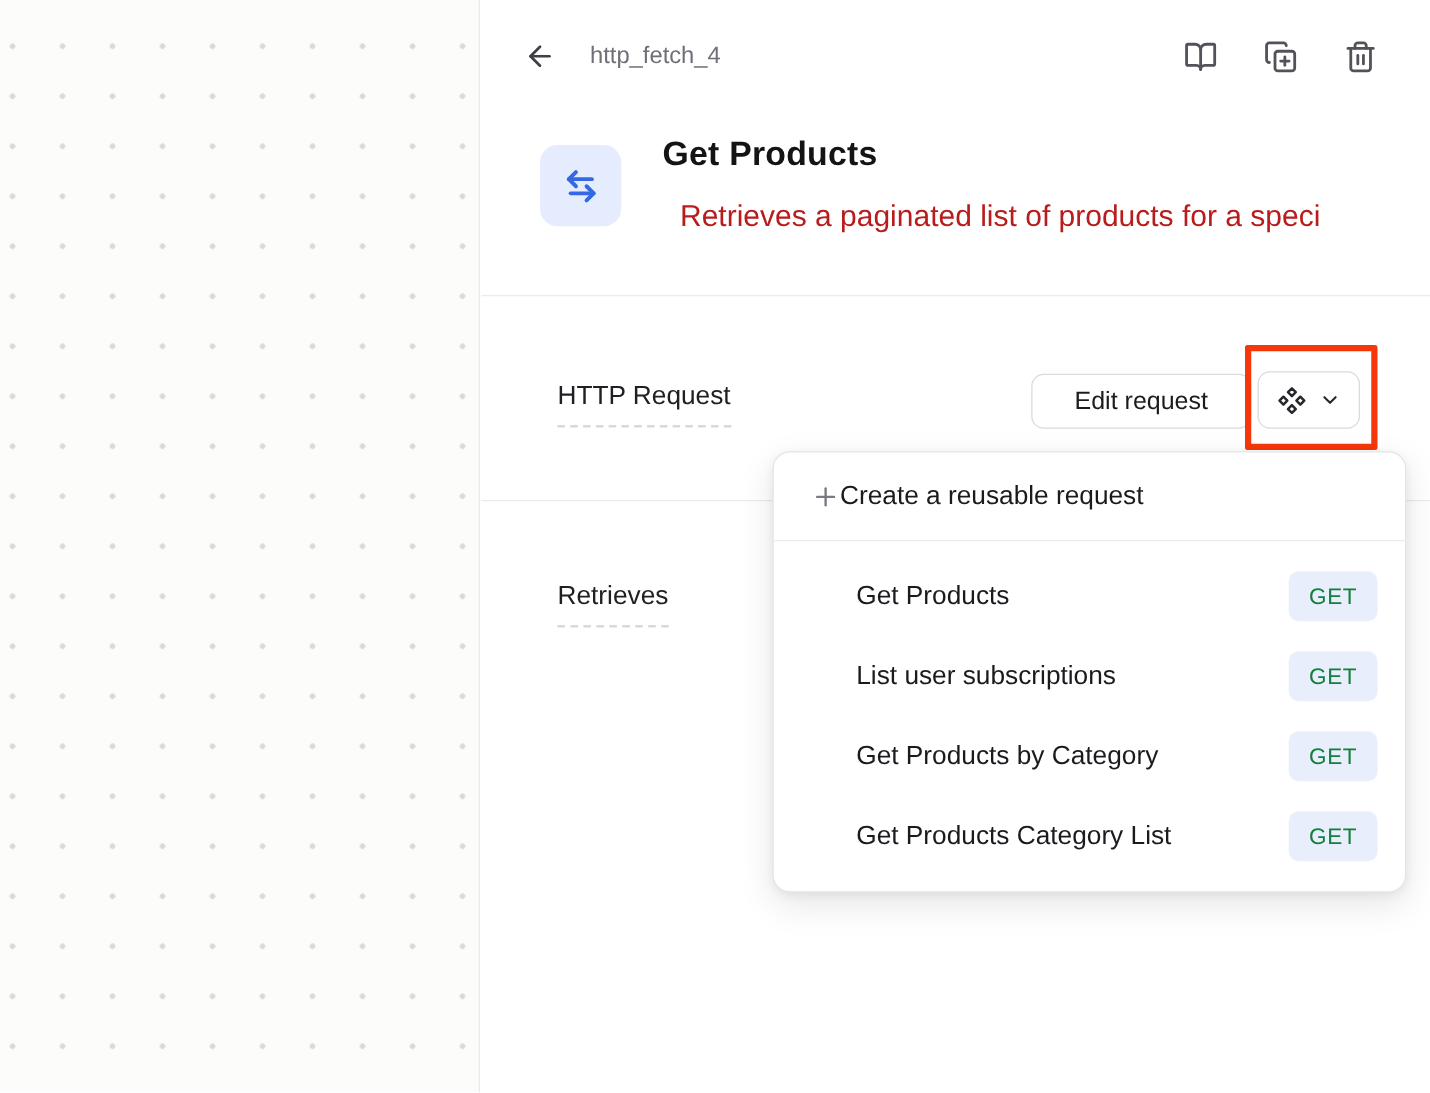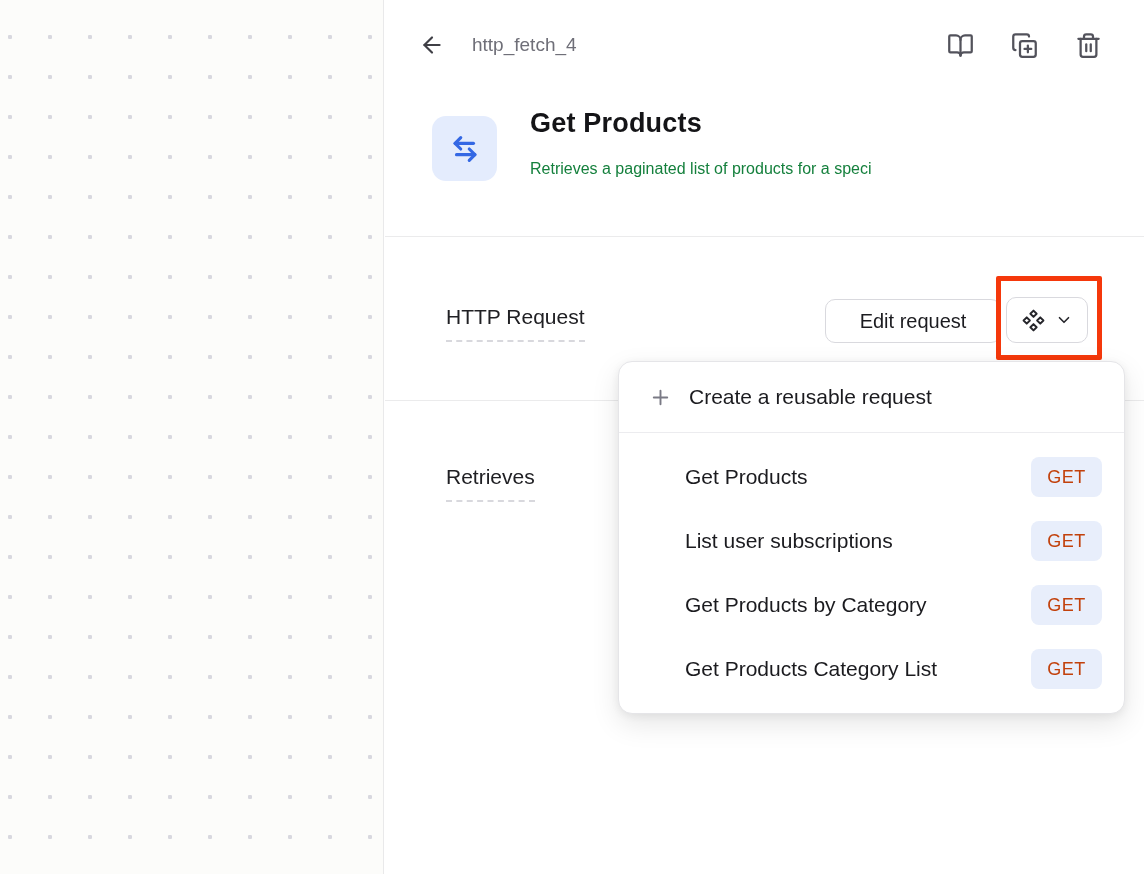--- a/index.html
+++ b/index.html
@@ -51,22 +51,22 @@
   .hero-icon {
     position:absolute; left:47px; top:116px; width:65px; height:65px;
     border-radius:14px; background:#e4ecfd;
     display:flex; align-items:center; justify-content:center;
   }
   .hero-title {
     position:absolute; left:145px; top:108px;
     font-size:27px; font-weight:600; color:#141417; letter-spacing:0.2px;
   }
   .hero-desc {
-    position:absolute; left:145px; top:160px; right:0;
-    font-size:16px; color:#15803d; white-space:nowrap; overflow:hidden;
+    position:absolute; left:159px; top:160px; right:0;
+    font-size:24px; color:#b91c1c; white-space:nowrap; overflow:hidden;
   }
 
   .divider { position:absolute; left:0; right:0; height:1px; background:#ebebec; }
   .divider-1 { top:236px; }
   .divider-2 { top:400px; }
 
   
   .section-label {
     position:absolute; left:61px;
     font-size:21px; font-weight:500; color:#202024;
@@ -97,34 +97,34 @@
   }
 
   
   .menu {
     position:absolute; left:233px; top:361px; width:507px;
     background:#ffffff; border:1px solid #e5e5e8; border-radius:14px;
     box-shadow:0 10px 28px rgba(0,0,0,0.10), 0 2px 8px rgba(0,0,0,0.06);
     z-index:5; overflow:hidden;
   }
   .menu-create {
-    height:70px; display:flex; align-items:center; gap:17px;
+    height:70px; display:flex; align-items:center; 
     padding-left:30px; cursor:pointer;
   }
   .menu-create-label { font-size:21px; color:#1b1b1f; }
   .menu-divider { height:1px; background:#ececef; }
   .menu-list { padding:12px 0; }
   .menu-item {
     height:64px; display:flex; align-items:center; justify-content:space-between;
     padding-left:66px; padding-right:22px; cursor:pointer;
   }
   .menu-item-label { font-size:21px; color:#1b1b1f; white-space:nowrap; }
   .method-badge {
     min-width:71px; height:40px; border-radius:8px;
-    background:#e8eefb; color:#c2410c;
+    background:#e8eefb; color:#15803d;
     font-size:18px; font-weight:500; letter-spacing:0.5px;
     display:flex; align-items:center; justify-content:center;
     margin-left:14px; flex:0 0 auto;
   }
 
   svg { display:block; }
 </style>
 </head>
 <body>
 

